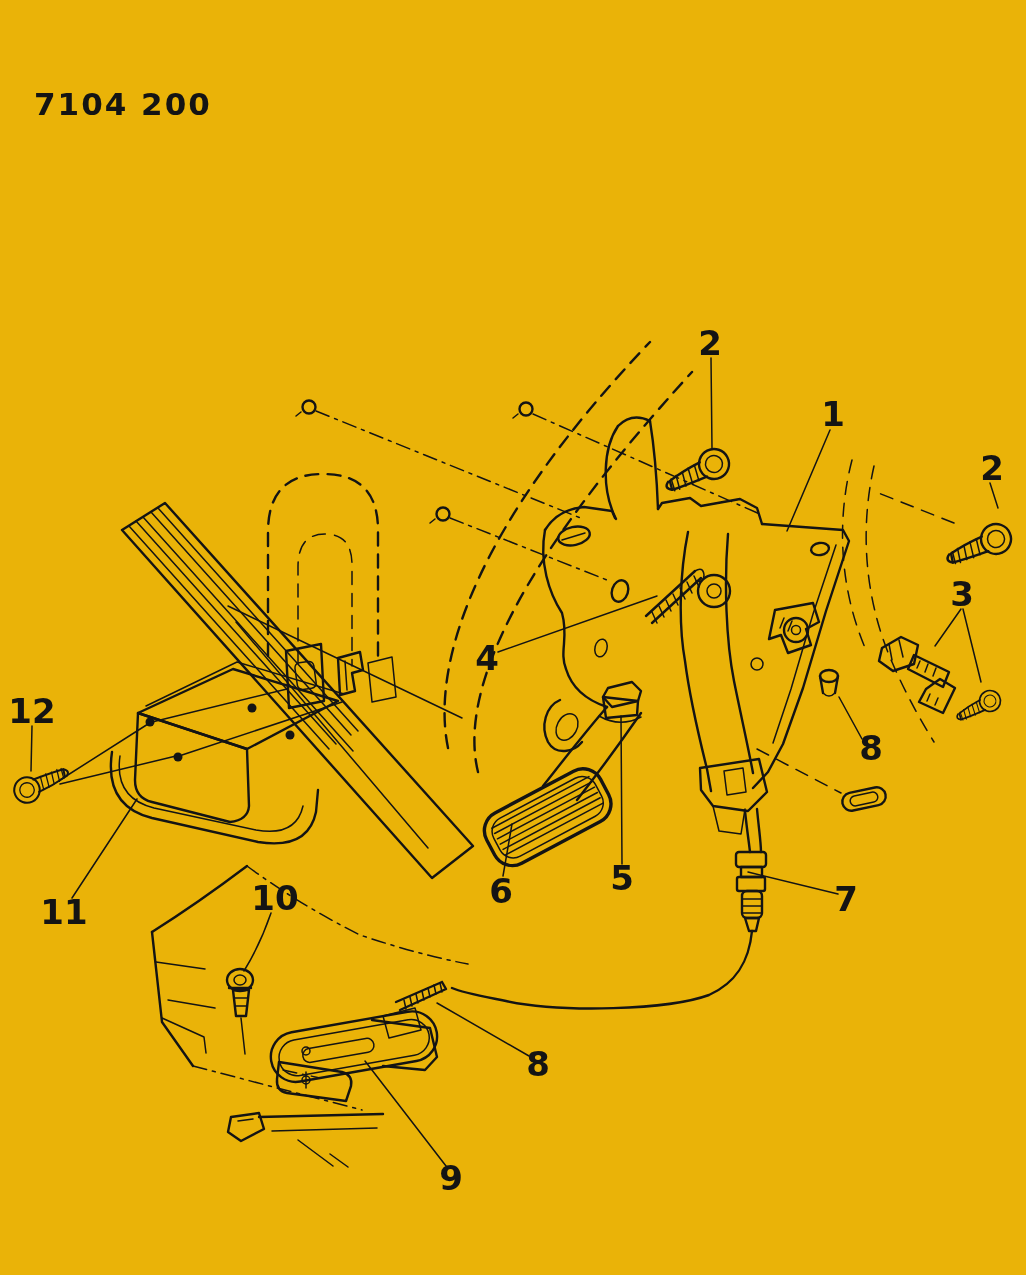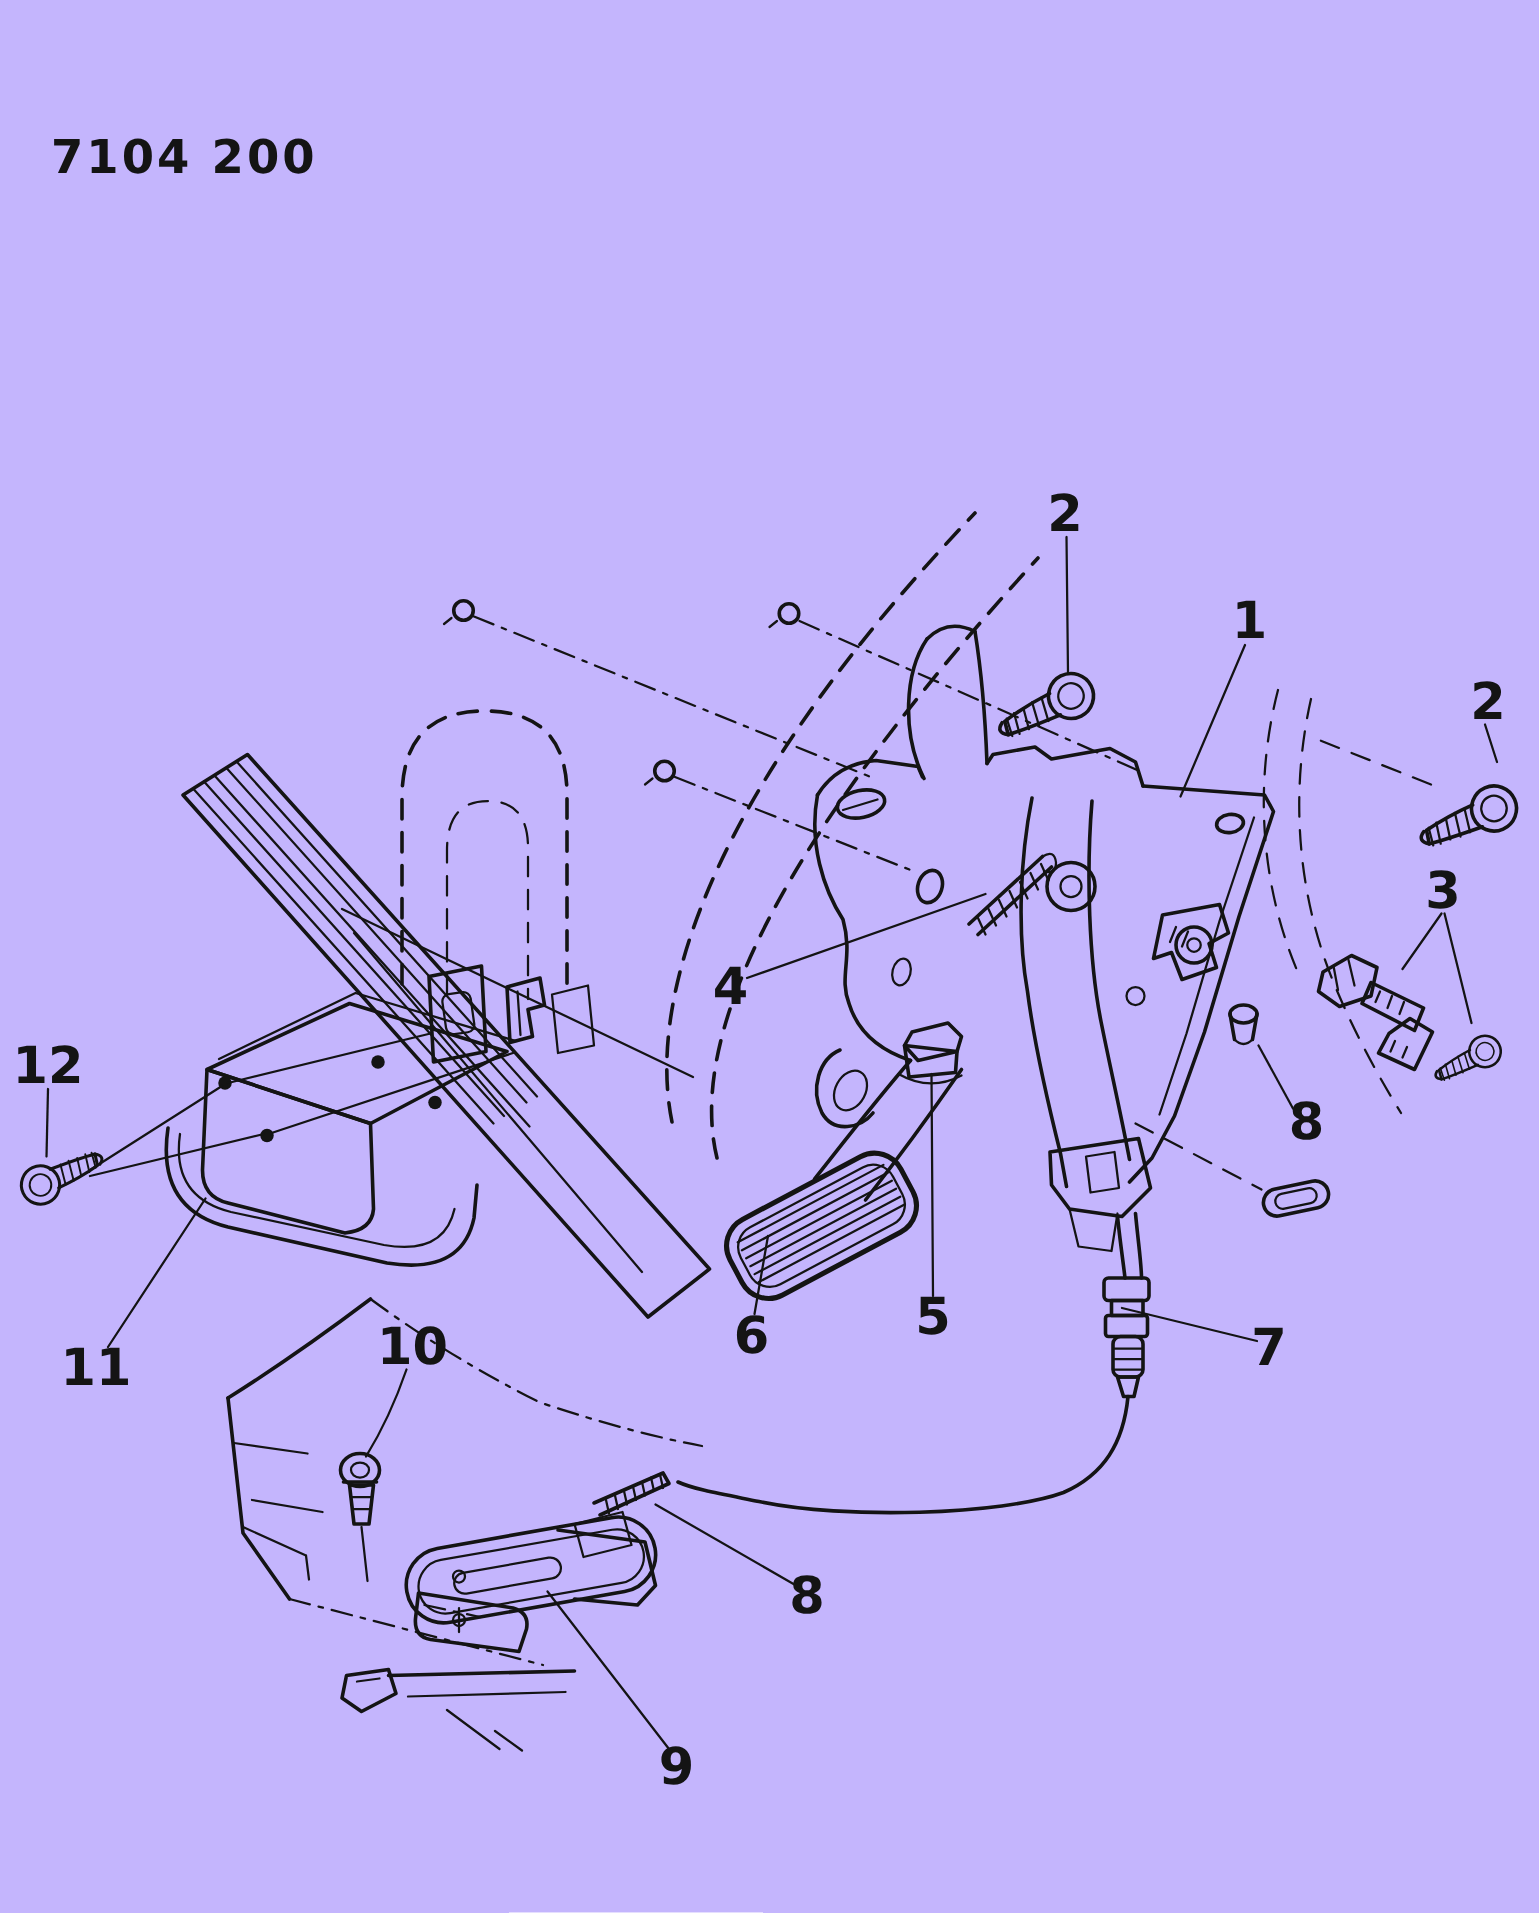--- a/index.html
+++ b/index.html
@@ -1,16 +1,16 @@
 <!DOCTYPE html>
 <html><head>
 <meta charset="utf-8">
 <style>
   html,body{margin:0;padding:0;background:#ffffff;}
-  .stage{position:relative;width:1026px;height:1275px;background:#c4b5fd;overflow:hidden;
+  .stage{position:relative;width:1026px;height:1275px;background:#eab308;overflow:hidden;
          font-family:"DejaVu Sans",sans-serif;}
   svg{position:absolute;left:0;top:0;}
   .ln{fill:none;stroke:#141414;stroke-width:2.4;stroke-linecap:round;stroke-linejoin:round;}
   .thin{fill:none;stroke:#141414;stroke-width:1.5;stroke-linecap:round;stroke-linejoin:round;}
   .thick{fill:none;stroke:#141414;stroke-width:3.4;stroke-linecap:round;stroke-linejoin:round;}
   .dash{stroke-dasharray:13 9;}
   .dashdot{stroke-dasharray:14 6 3 6;}
   .fillink{fill:#141414;stroke:none;}
   .callout{font-family:"DejaVu Sans",sans-serif;font-weight:700;font-size:34px;fill:#141414;}
   .figcode{font-family:"DejaVu Sans",sans-serif;font-weight:700;font-size:31px;fill:#141414;letter-spacing:2px;}

